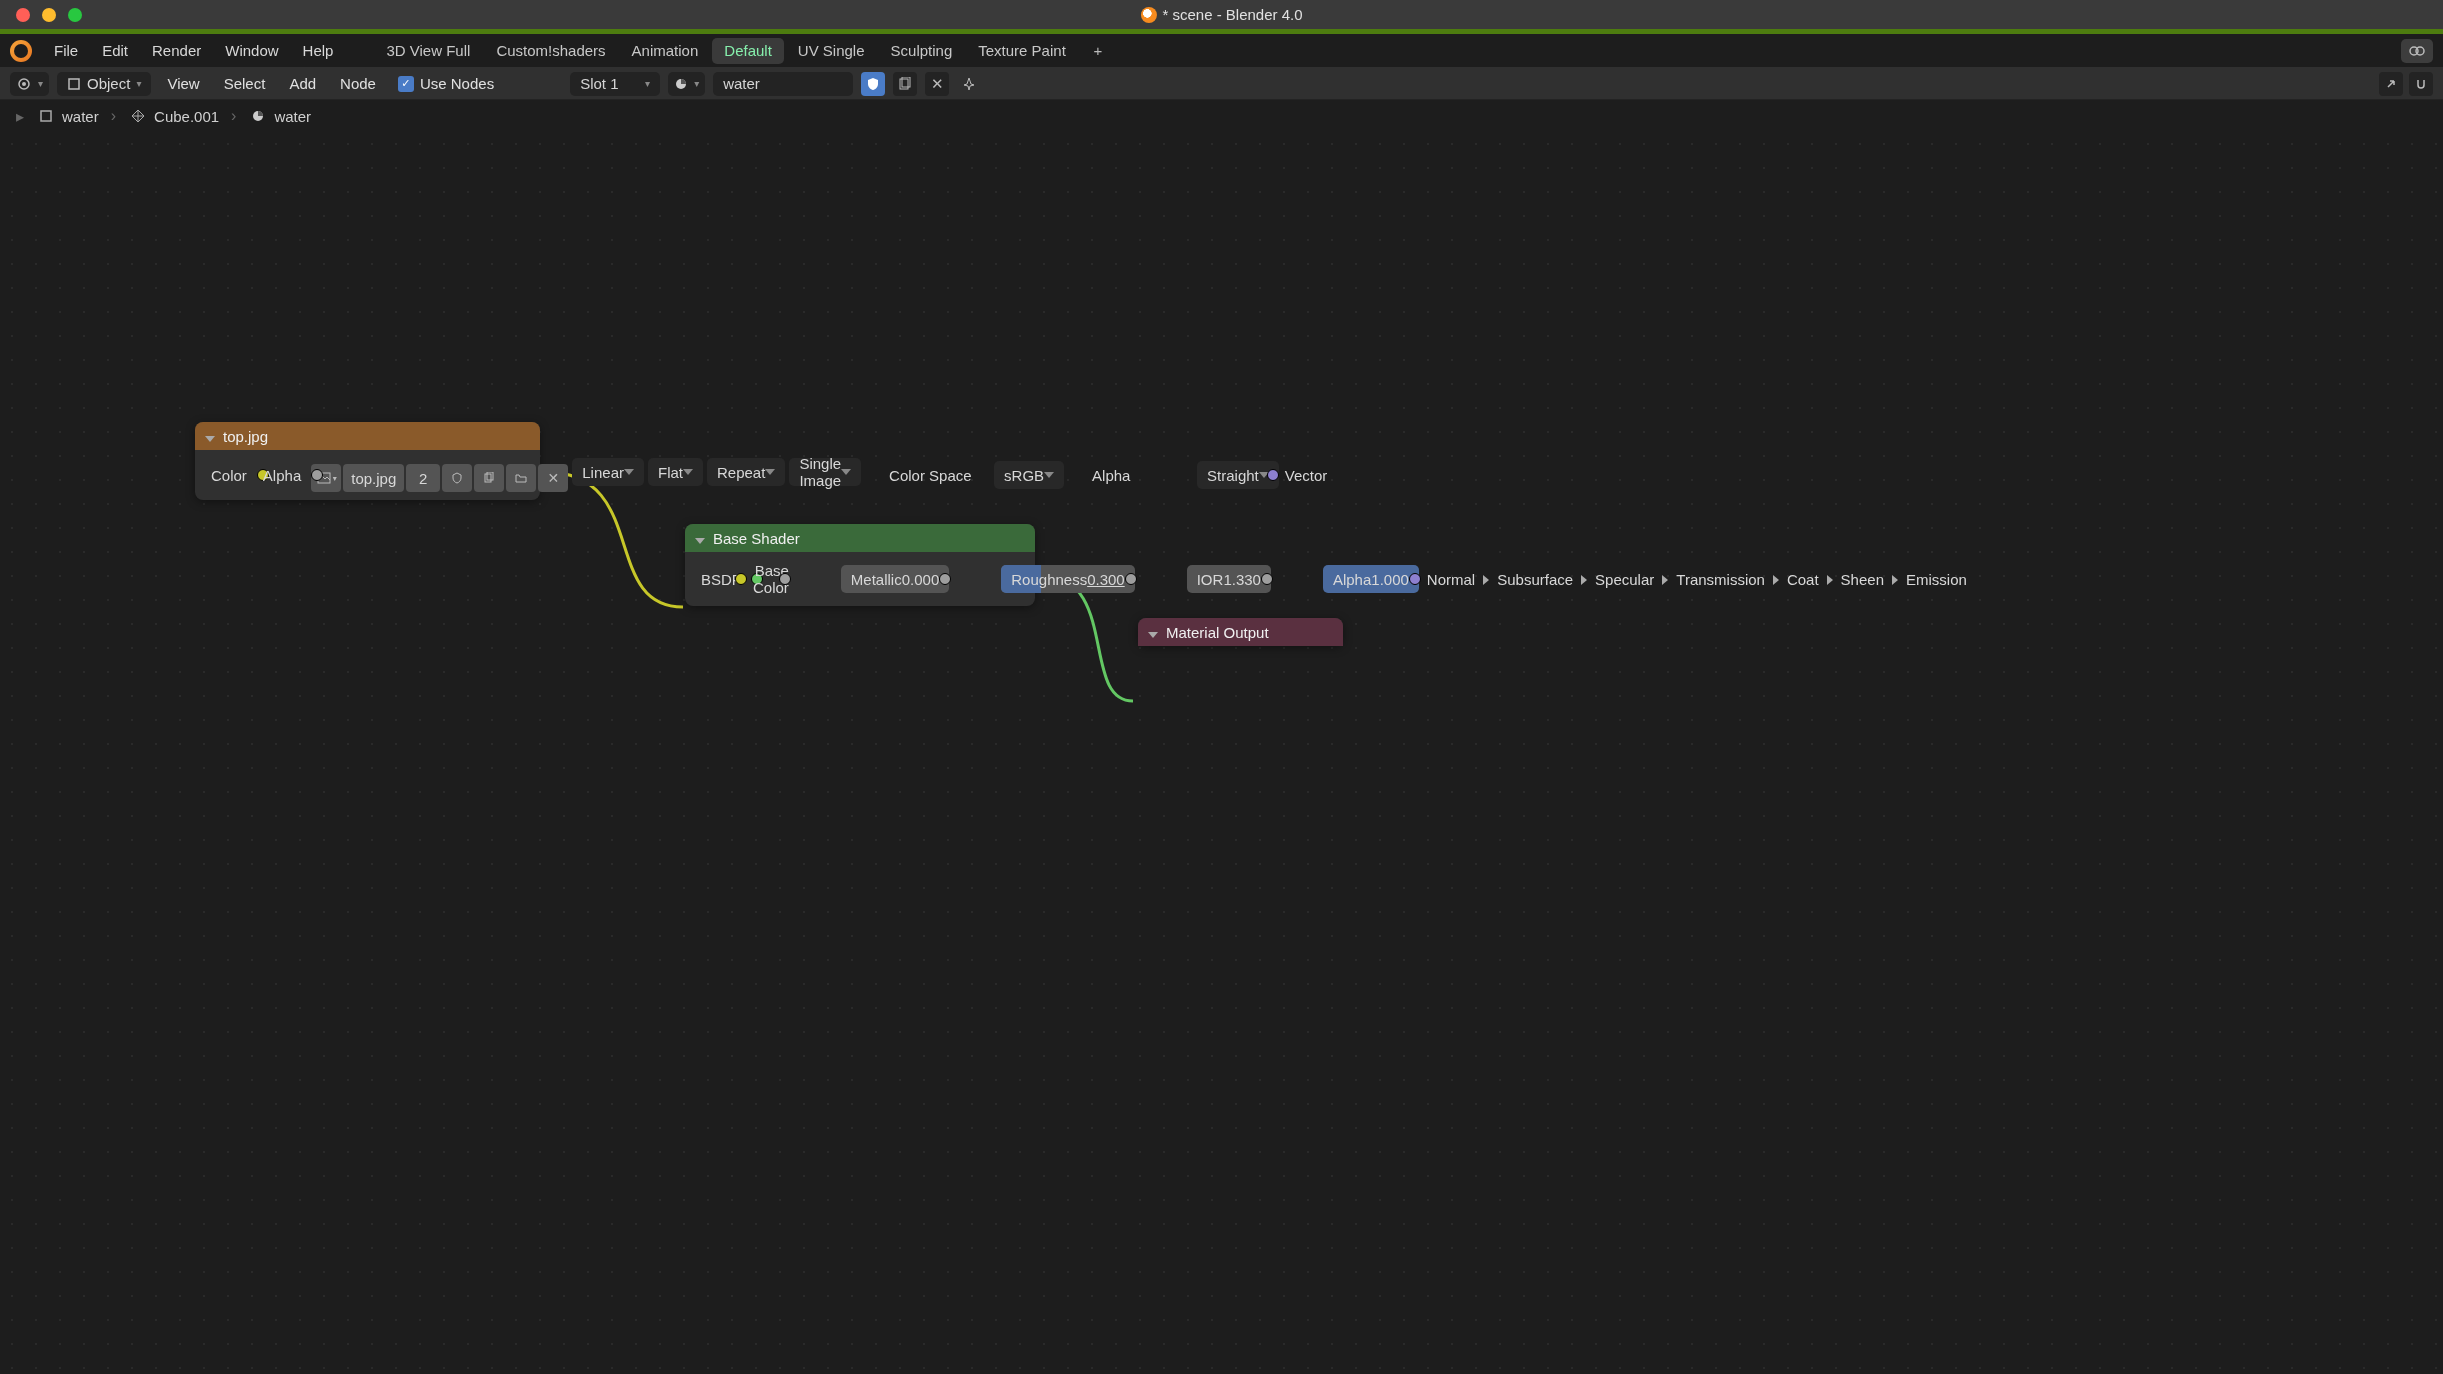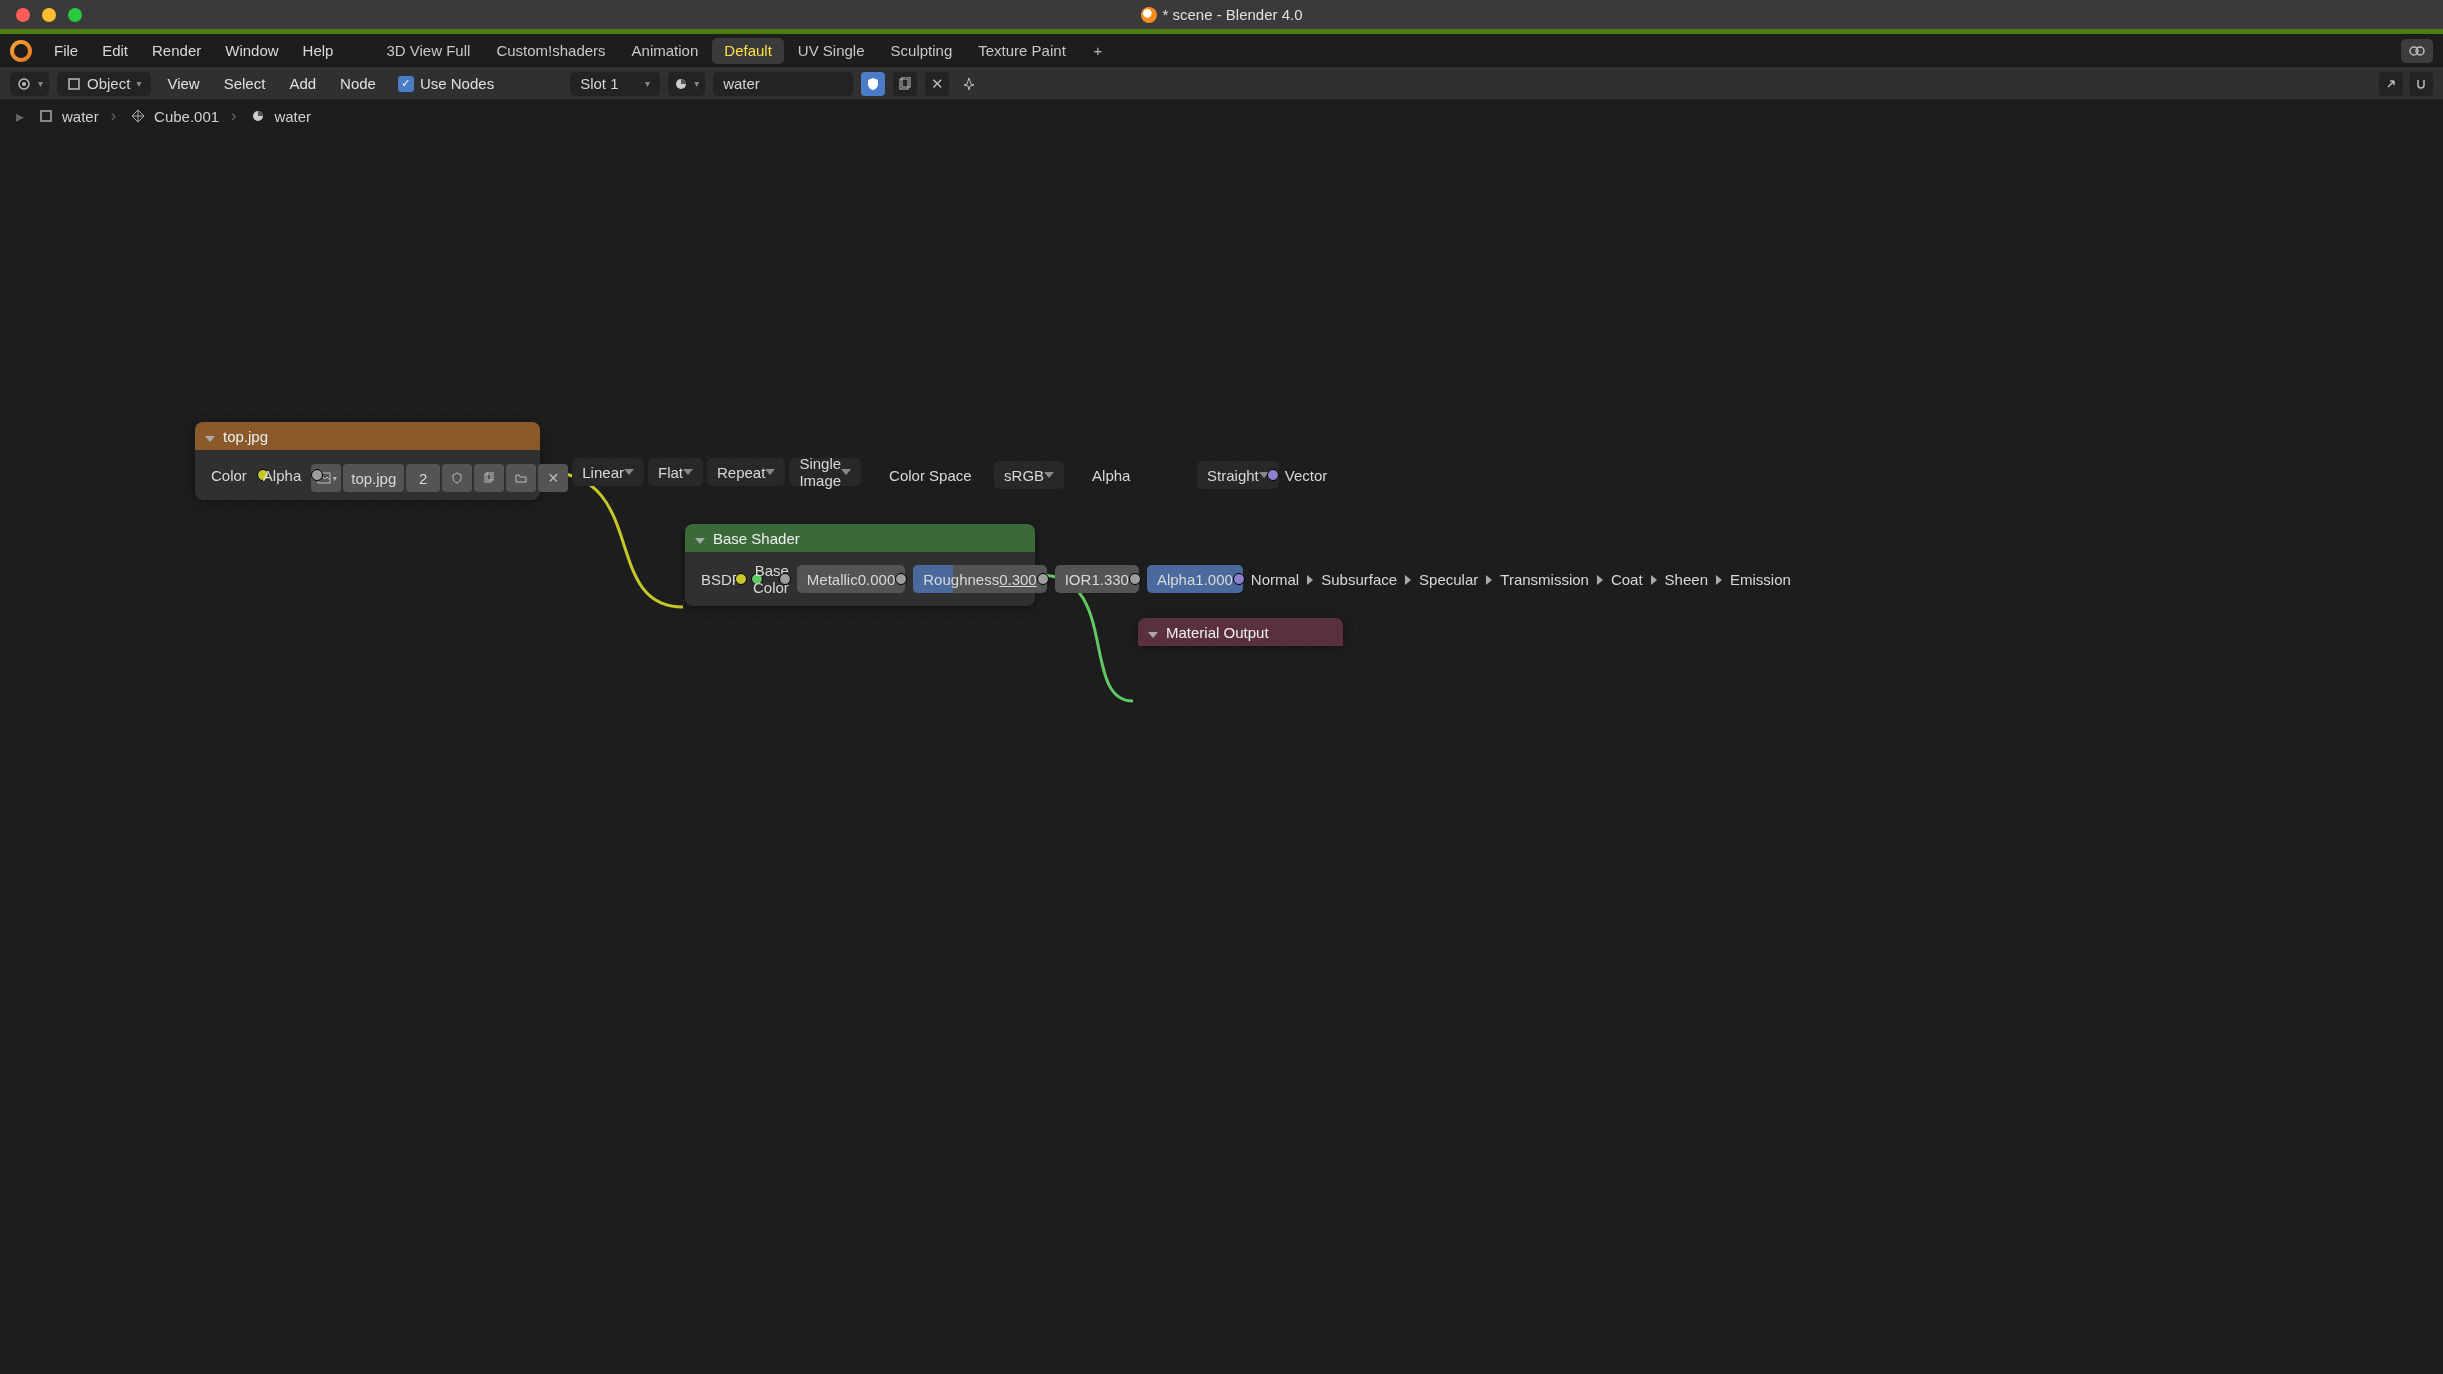--- a/index.html
+++ b/index.html
@@ -11,21 +11,21 @@
 .dot.red { background:#ff5f57;} .dot.yellow{background:#febc2e;} .dot.green{background:#28c840;}
 .titlebar-title { position: absolute; left: 50%; transform: translateX(-50%); color:#e0e0e0; font-size:15px; display:flex; align-items:center; gap:6px;}
 .blender-logo{width:16px;height:16px;border-radius:50%;background:radial-gradient(circle at 40% 40%, #fff 0 30%, #f68b1f 33% 100%);} 
 
 .topmenu { background:#1d1d1d; height:34px; display:flex; align-items:center; padding:0 10px; gap:0; border-bottom:1px solid #303030; font-size:15px; }
 .topmenu .logo{width:22px;height:22px;border-radius:50%;background:linear-gradient(135deg,#f6a43a,#e87722);margin-right:10px;position:relative;}
 .topmenu .logo:after{content:'';position:absolute;inset:4px;border-radius:50%;background:#1d1d1d;}
 .topmenu .item{padding:0 12px;height:100%;display:flex;align-items:center;color:#d8d8d8;cursor:default;}
 .topmenu .gap{width:28px;}
 .topmenu .tab{padding:0 12px;height:26px;display:flex;align-items:center;color:#c8c8c8;border-radius:5px;margin:0 1px;}
-.topmenu .tab.active{background:#3a3a3a;color:#fde047;}
+.topmenu .tab.active{background:#3a3a3a;color:#86efac;}
 .topmenu .add{width:22px;height:22px;display:flex;align-items:center;justify-content:center;color:#bbb;margin-left:8px;}
 .topmenu .scene-btn{margin-left:auto;width:32px;height:24px;background:#3d3d3d;border-radius:5px;display:flex;align-items:center;justify-content:center;}
 
 .headerbar{background:#303030;height:32px;display:flex;align-items:center;padding:0 10px;gap:8px;border-bottom:1px solid #232323;font-size:15px;}
 .pill{background:#232323;border-radius:5px;height:24px;display:flex;align-items:center;padding:0 10px;gap:6px;color:#d5d5d5;}
 .pill .chev{font-size:10px;color:#888;}
 .chk{width:16px;height:16px;background:#4a7cc7;border-radius:3px;display:flex;align-items:center;justify-content:center;color:#fff;font-size:11px;}
 .small-icon{width:24px;height:24px;background:#232323;border-radius:4px;display:flex;align-items:center;justify-content:center;color:#bbb;}
 .shield-blue{background:#4a7cc7;color:#fff;}
 .matname{background:#232323;border-radius:5px;height:24px;padding:0 10px;display:flex;align-items:center;min-width:140px;color:#d5d5d5;}
@@ -41,21 +41,21 @@
 .n1 .node-header{background:#8a5a2a;}
 .n2 .node-header{background:#3a6a3a;}
 .n3 .node-header{background:#5a3040;}
 .node-body{padding:8px 10px;display:flex;flex-direction:row;gap:4px;position:relative;}
 .outrow{display:flex;justify-content:flex-end;align-items:center;padding:2px 6px;position:relative;}
 .inrow{display:flex;align-items:center;padding:2px 2px;gap:8px;position:relative;text-align:right;}
 .socket{position:absolute;width:12px;height:12px;border-radius:50%;top:50%;transform:translateY(-50%);border:1px solid #000;}
 .socket.out{right:-16px;}
 .socket.in{left:-16px;}
 .s-yellow{background:#c7c729;} .s-gray{background:#9e9e9e;} .s-green{background:#63c763;} .s-purple{background:#8d80d0;}
-.field{background:#545454;height:28px;border-radius:5px;display:flex;align-items:center;padding:0 10px;justify-content:space-between;}
+.field{background:#545454;height:28px;border-radius:5px;display:flex;align-items:center;padding:0 10px;justify-content:space-between;margin-left:44px;}
 .field.blue{background:#4a6a9e;}
 .field .val-r{margin-left:auto;text-decoration:underline;}
 .drop{background:#282828;height:28px;border-radius:5px;display:flex;align-items:center;padding:0 10px;justify-content:space-between;}
 .drop:after{content:'';width:0;height:0;border-left:5px solid transparent;border-right:5px solid transparent;border-top:6px solid #888;}
 .label-row{display:flex;align-items:center;gap:10px;}
 .label-row .lab{width:95px;margin-left:24px;}
 .expander{display:flex;align-items:center;gap:8px;padding:4px 2px;}
 .arr-r:before{content:'';display:inline-block;width:0;height:0;border-top:5px solid transparent;border-bottom:5px solid transparent;border-left:6px solid #aaa;}
 .arr-d:before{content:'';display:inline-block;width:0;height:0;border-left:5px solid transparent;border-right:5px solid transparent;border-top:6px solid #aaa;}
 .img-bar{display:flex;gap:2px;height:28px;}

